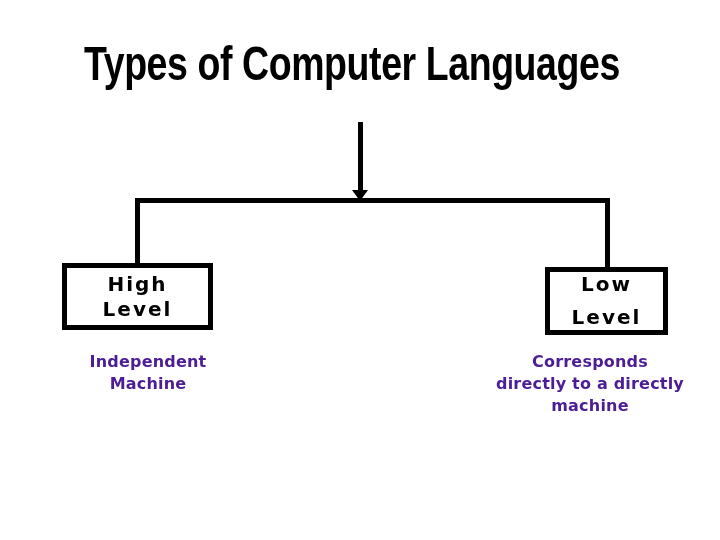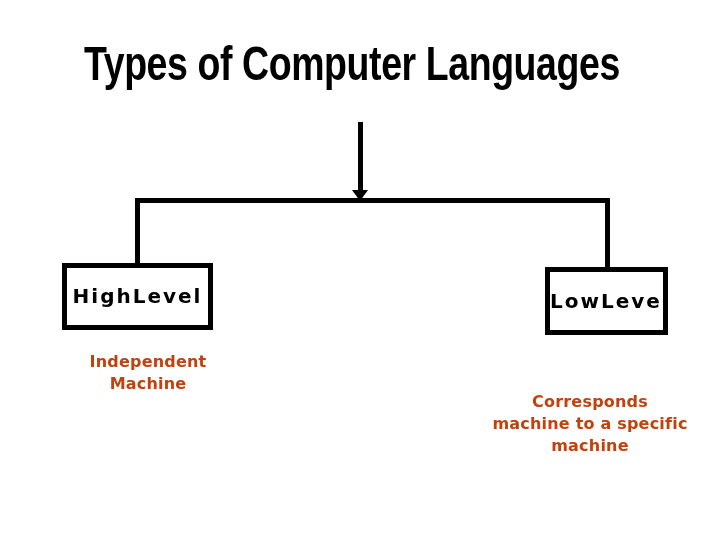--- a/index.html
+++ b/index.html
@@ -74,21 +74,21 @@
     height: 72px;
   }
 
   
   .node-box {
     position: absolute;
     box-sizing: border-box;
     border: 5px solid #000000;
     background: #ffffff;
     display: flex;
-    flex-direction: row;
+    flex-direction: column;
     align-items: center;
     justify-content: center;
     text-align: center;
     font-weight: bold;
     font-size: 20px;
     line-height: 25px;
     letter-spacing: 2px;
   }
   .node-box.high {
     left: 62px;
@@ -106,30 +106,29 @@
 
   
   .desc {
     position: absolute;
     top: 351px;
     text-align: center;
     font-weight: bold;
     font-size: 16px;
     line-height: 22px;
     letter-spacing: 0.2px;
-    color: #c2410c;
+    color: #4c1d95;
   }
   .desc.left {
     left: 63px;
     width: 170px;
   }
   .desc.right {
     left: 488px;
     width: 204px;
-    margin-top: 40px;
   }
 </style>
 </head>
 <body>
 
 <div class="slide">
 
   <h1 class="title">
     <span>Types of Computer Languages</span>
   </h1>
@@ -150,17 +149,17 @@
     <div>Level</div>
   </div>
 
   <div class="desc left">
     <div>Independent</div>
     <div>Machine</div>
   </div>
 
   <div class="desc right">
     <div>Corresponds</div>
-    <div>machine to a specific</div>
+    <div>directly to a directly</div>
     <div>machine</div>
   </div>
 
 </div>
 
 </body></html>

